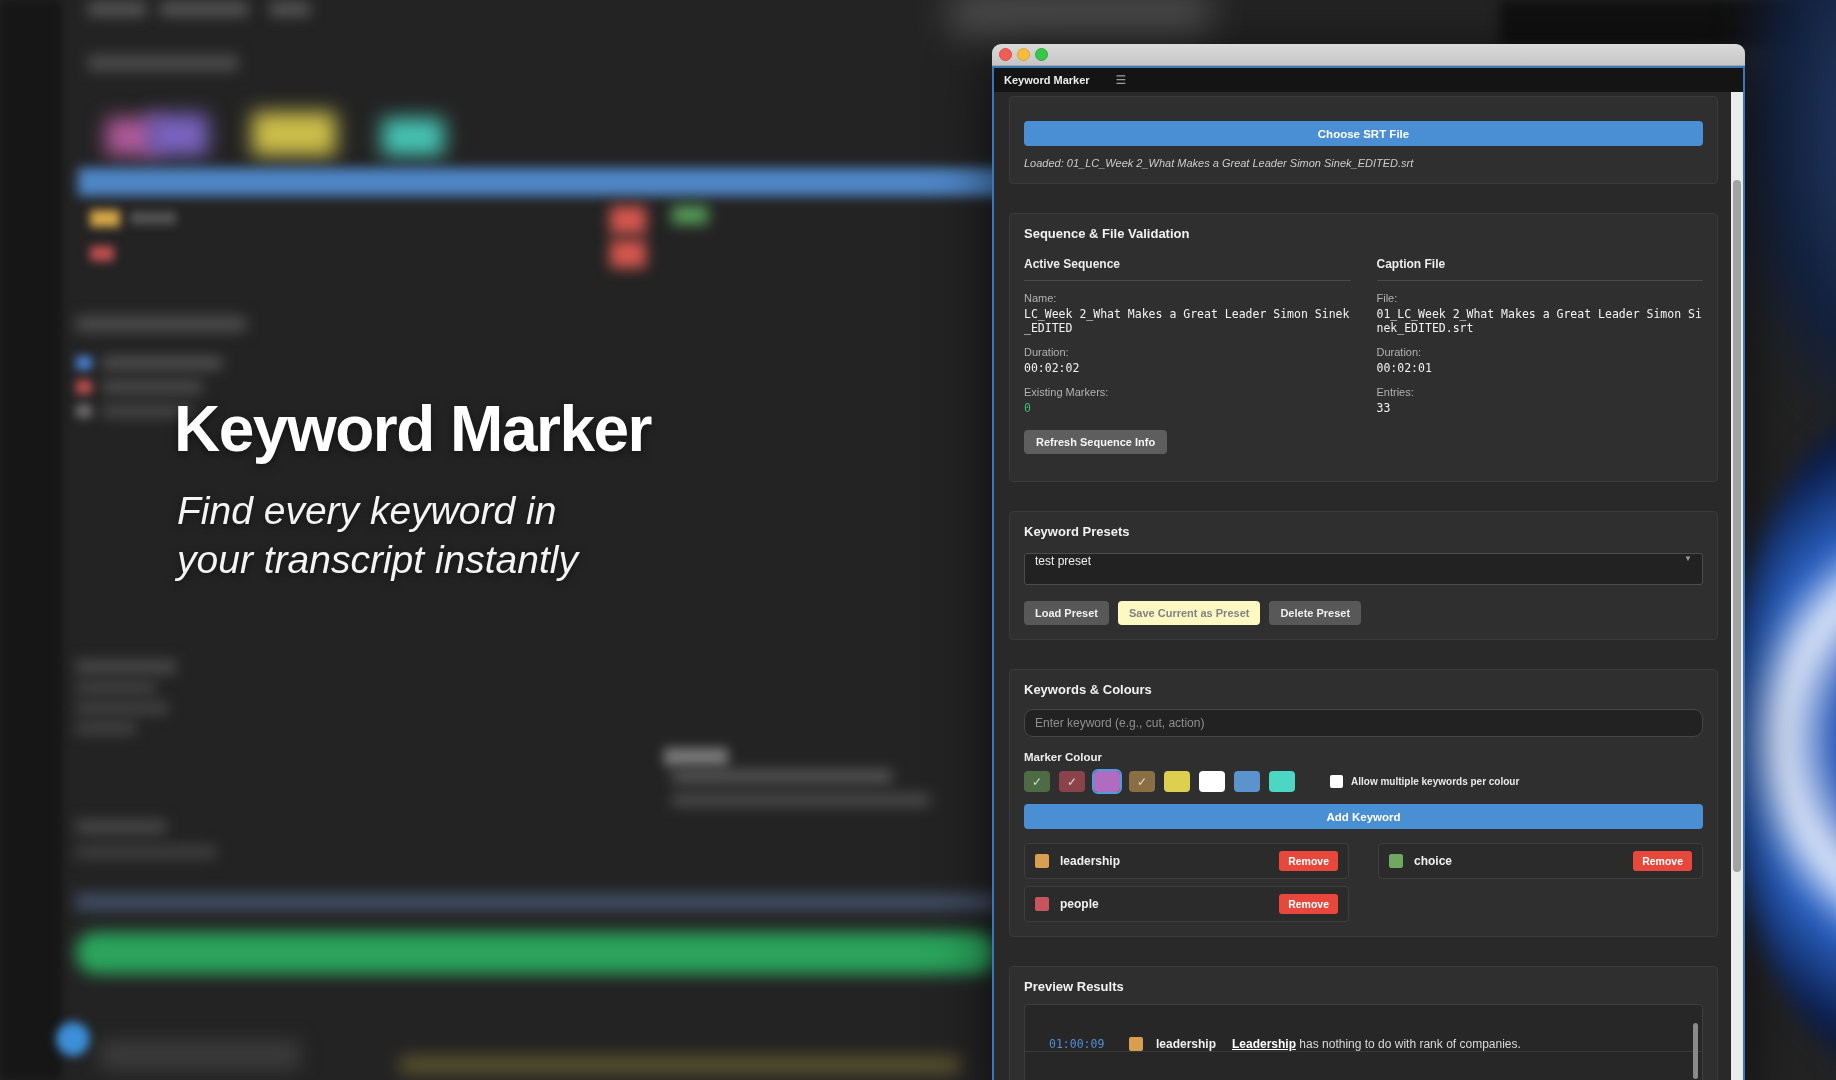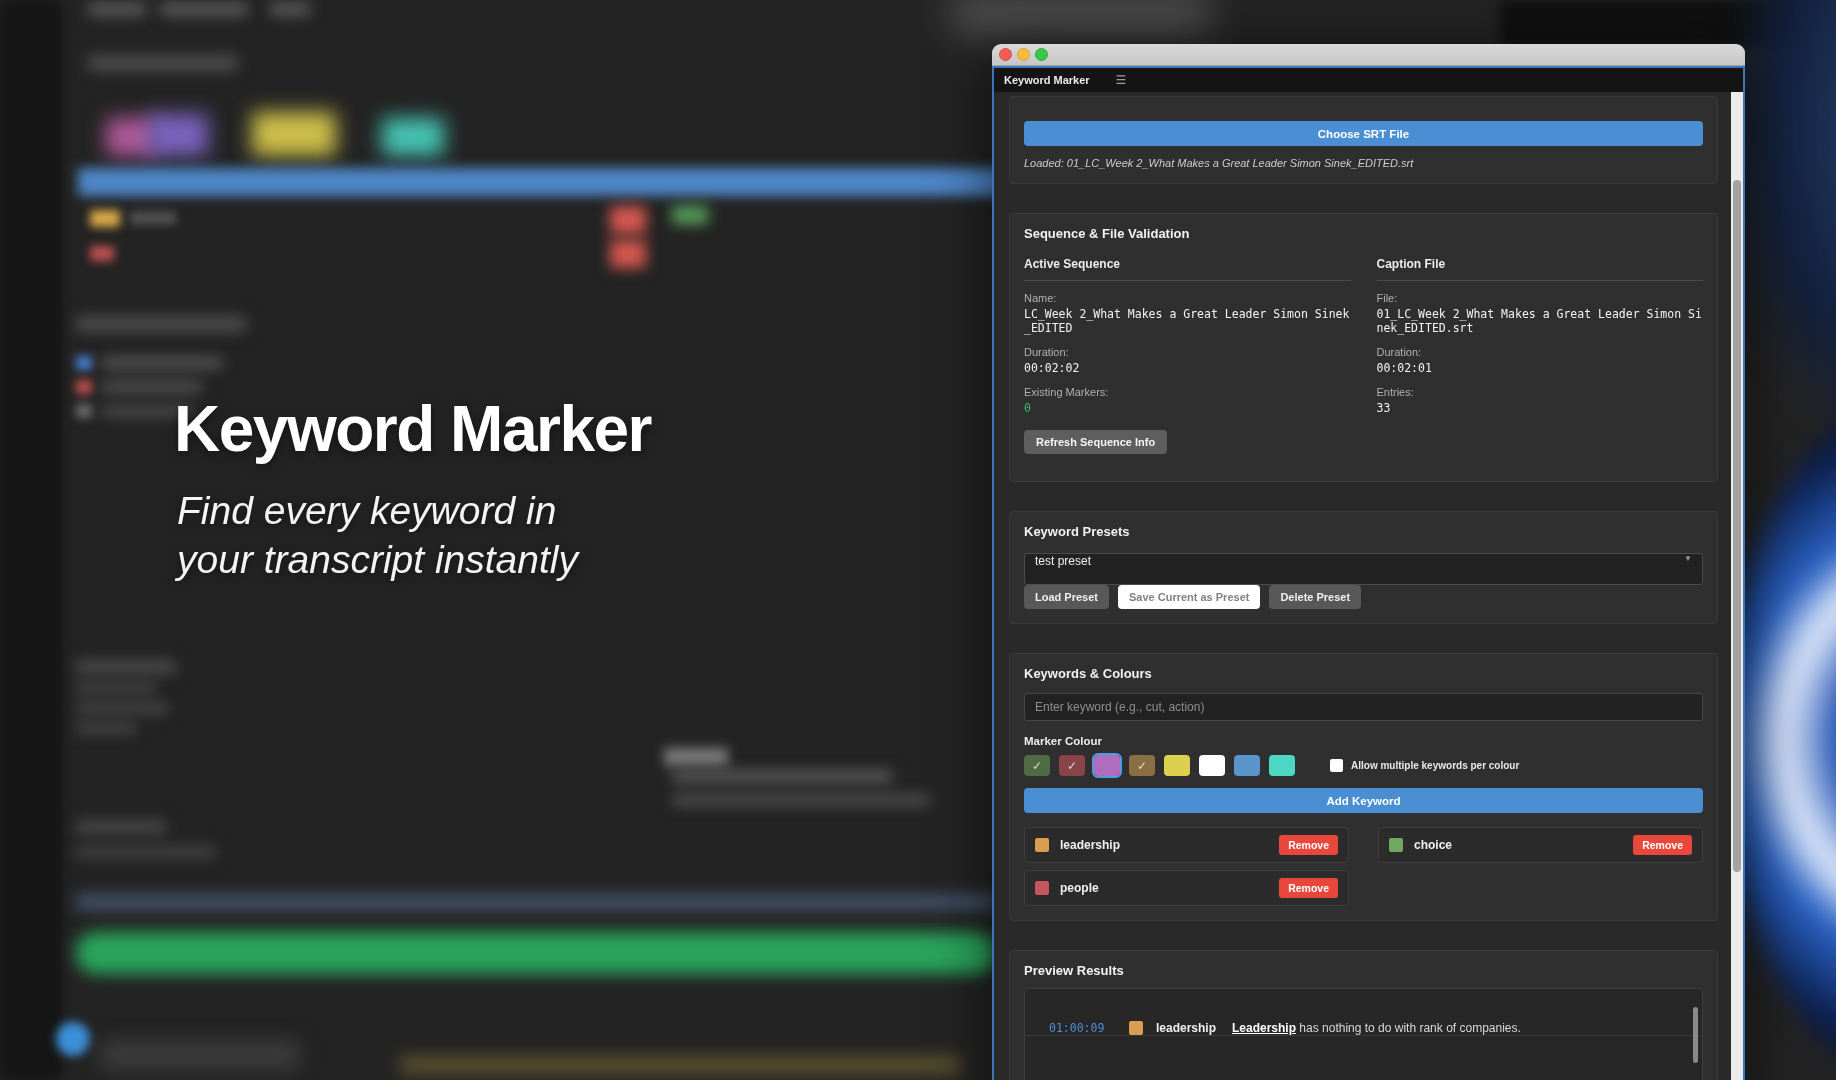--- a/index.html
+++ b/index.html
@@ -92,27 +92,27 @@
      font-family:"DejaVu Sans Mono",monospace;word-break:break-all;line-height:14px;}
   .fvalue.green{color:#3dbb6e;}
   .btn-gray{margin-top:15px;display:inline-block;background:#5e5e5e;border-radius:4px;
      padding:6px 12px;font-size:11px;font-weight:700;color:#f5f5f5;cursor:pointer;}
   .card.validation{padding-bottom:27px;}
 
   .select{margin-top:14px;height:30px;background:#222;border:1px solid #4c4c4c;border-radius:3px;
      display:flex;align-items:flex-start;padding:0 10px;cursor:pointer;}
   .select .sel-text{font-size:12px;color:#f0f0f0;flex:1;}
   .select .caret{font-size:8px;color:#9a9a9a;}
-  .preset-btns{display:flex;gap:9px;}
+  .preset-btns{display:flex;gap:9px;margin-top:16px;}
   .pbtn{height:24px;border-radius:4px;display:flex;align-items:center;padding:0 11px;
      font-size:11px;font-weight:700;color:#f0f0f0;background:#585858;cursor:pointer;}
-  .pbtn.disabled{background:#ffffff;color:#828282;cursor:default;}
+  .pbtn.disabled{background:#fef9c3;color:#828282;cursor:default;}
 
   .kw-input{margin-top:12px;width:100%;height:28px;background:#222;border:1px solid #464646;
-     border-radius:3px;box-sizing:border-box;padding:0 10px;font-size:12px;color:#e8e8e8;
+     border-radius:9px;box-sizing:border-box;padding:0 10px;font-size:12px;color:#e8e8e8;
      font-family:"Liberation Sans",sans-serif;outline:none;}
   .kw-input::placeholder{color:#8f8f8f;}
   .sub-label{margin-top:14px;font-size:11.5px;font-weight:700;color:#ededed;}
   .swatch-row{display:flex;align-items:center;gap:9px;margin-top:8px;}
   .swatch{width:26px;height:21px;border-radius:4px;display:flex;align-items:center;justify-content:center;cursor:pointer;}
   .swatch .tick{font-size:12px;color:rgba(235,235,235,.85);line-height:1;}
   .swatch.selected{outline:2px solid #4e9be0;}
   .checkbox-wrap{display:flex;align-items:center;gap:8px;margin-left:26px;}
   .checkbox{width:13px;height:13px;background:#fff;border-radius:2px;cursor:pointer;}
   .check-label{font-size:10px;color:#e8e8e8;font-weight:bold;}

